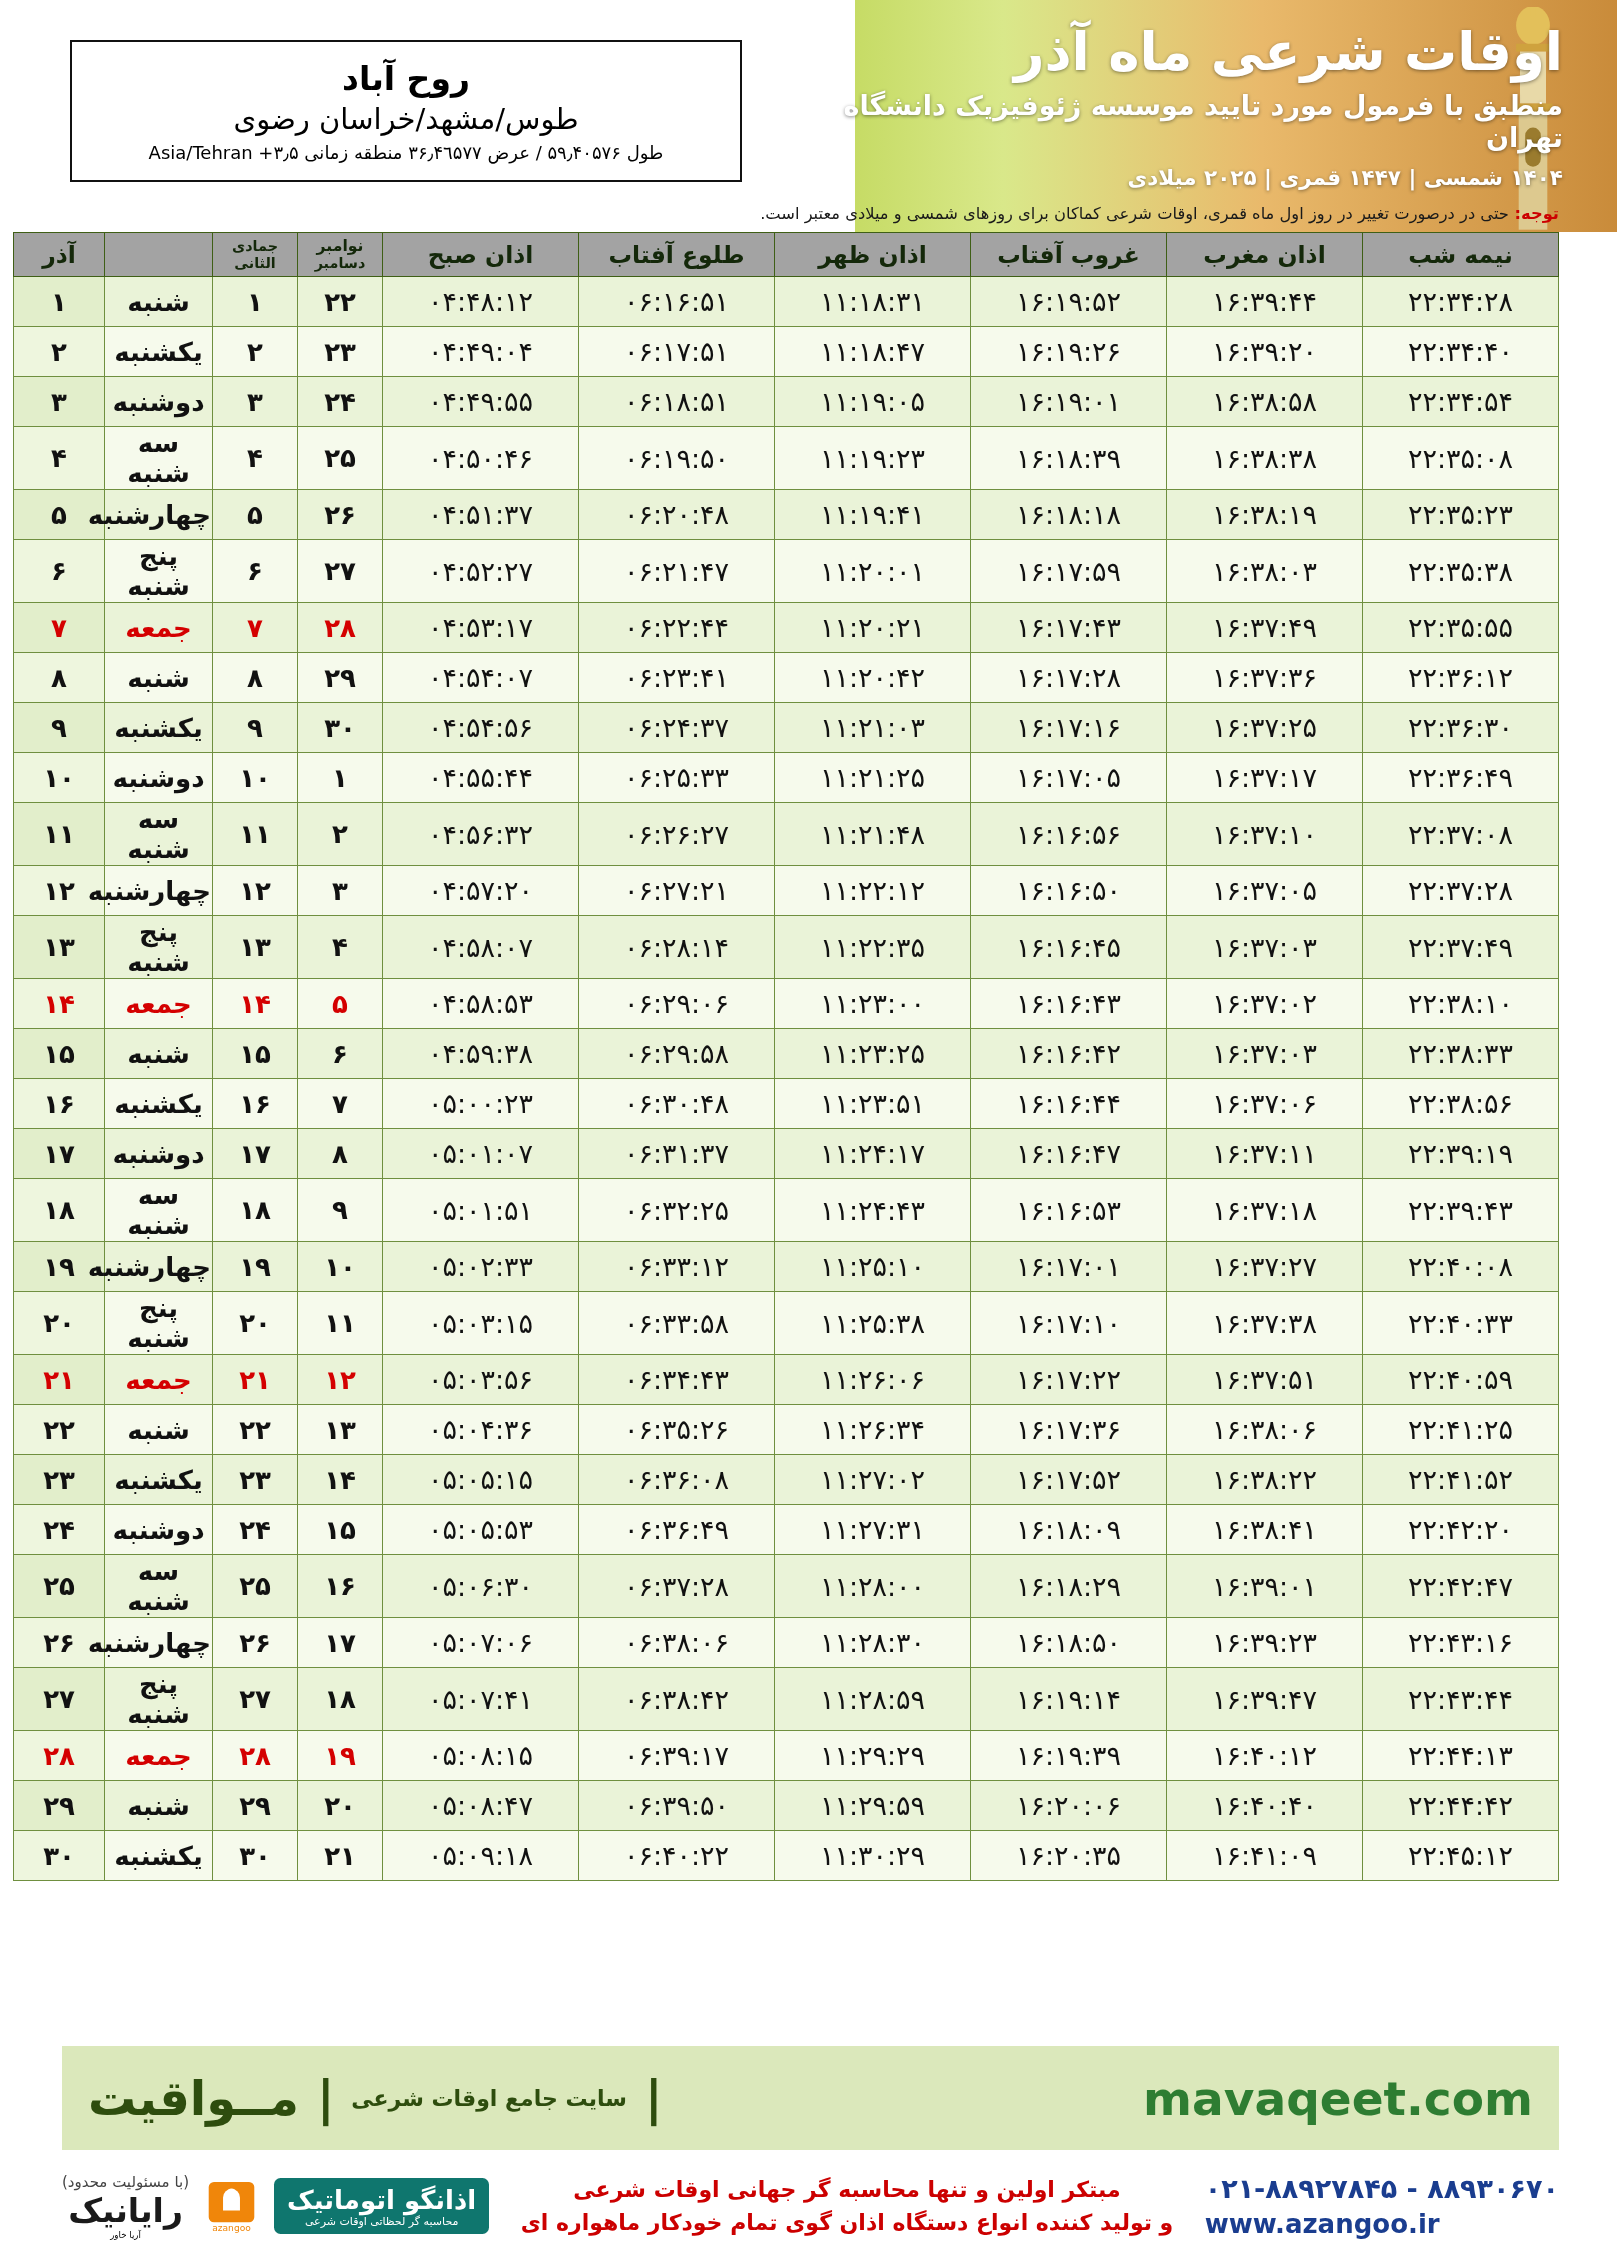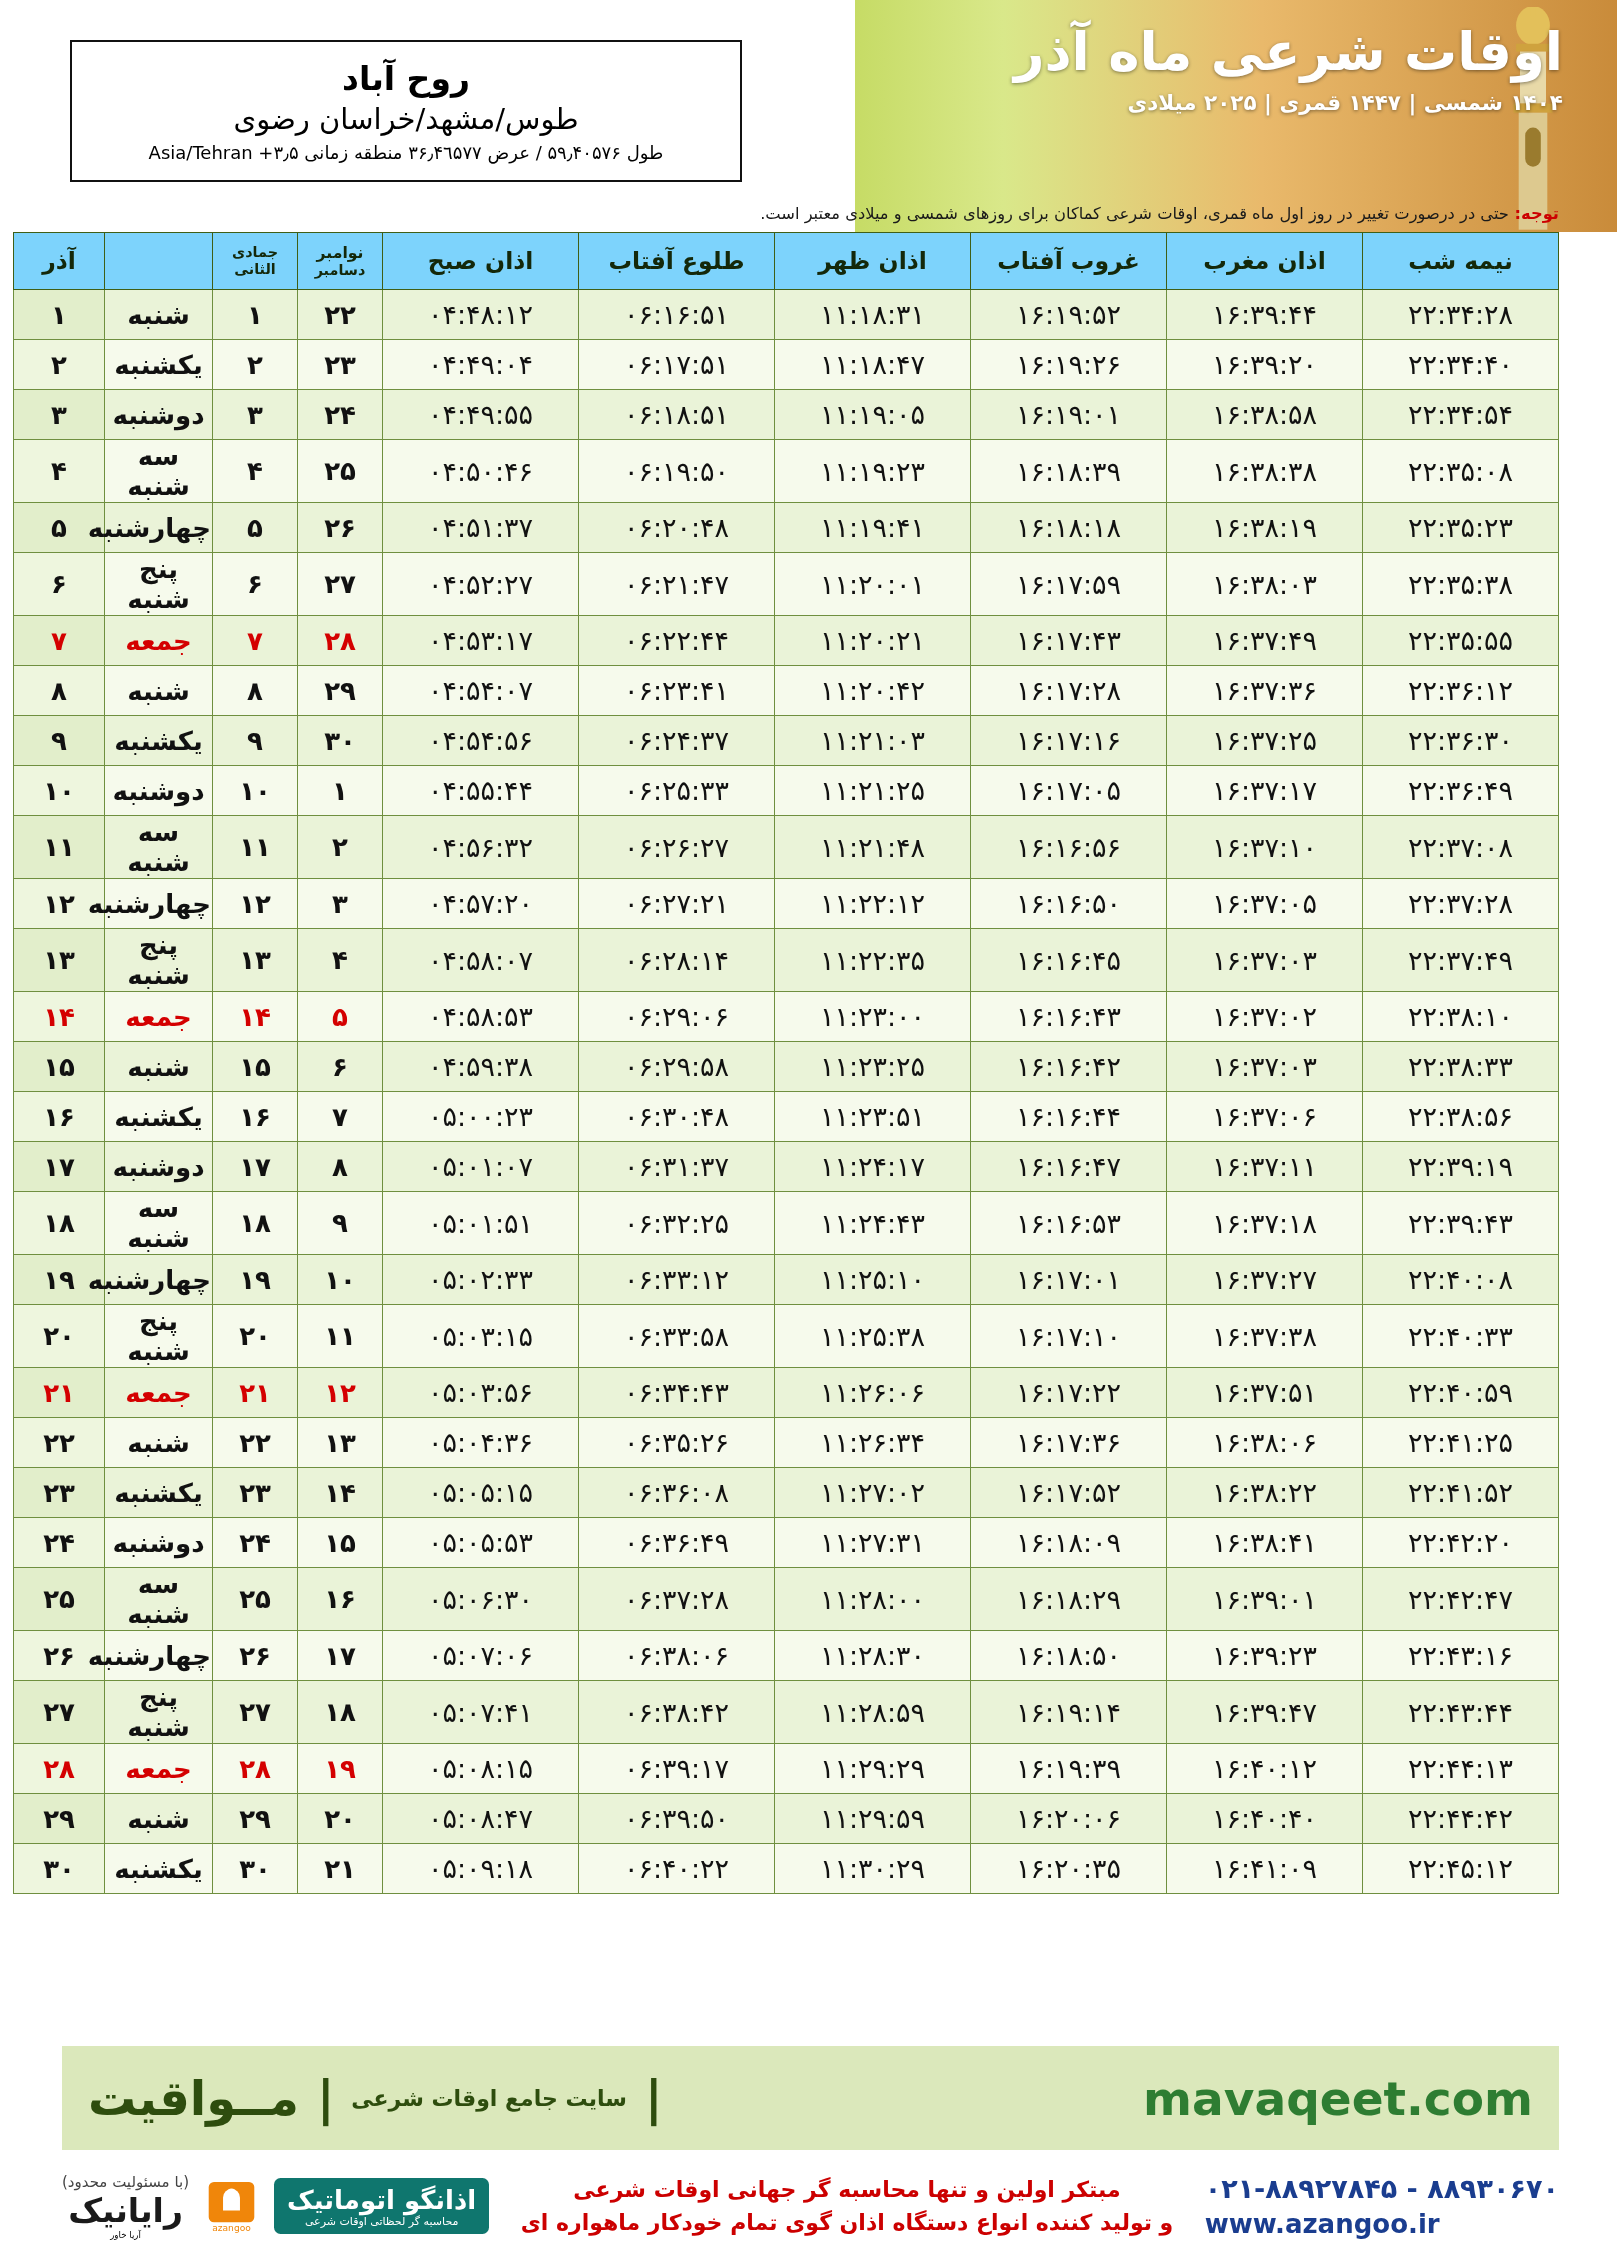--- a/index.html
+++ b/index.html
@@ -63,23 +63,23 @@
 
   
   .table-wrap {
     position: absolute; left: 62px; top: 232px; width: 1497px;
   }
   table.times {
     width: 1497px; border-collapse: collapse; table-layout: fixed;
     font-size: 25px; color: #111;
   }
   table.times th {
-    background: #7dd3fc;
+    background: #a3a3a3;
     border: 1.3px solid #3f5f16;
-    height: 57px;
+    height: 44px;
     font-size: 23.5px;
     font-weight: bold;
     color: #14280a;
     padding: 0 3.9px;
   }
   table.times td {
     border: 1.3px solid #6f8f3f;
     height: 50px;
     text-align: center;
     font-size: 27px;
@@ -152,20 +152,21 @@
     <rect x="56" y="-4" width="8" height="16" fill="#e3c05a"></rect>
     <rect x="34" y="56" width="52" height="12" fill="#cfa23e"></rect>
     <rect x="40" y="68" width="40" height="80" fill="#e8d9a8"></rect>
     <rect x="30" y="148" width="60" height="14" fill="#cfa23e"></rect>
     <rect x="38" y="162" width="44" height="180" fill="#ddc98f"></rect>
     <rect x="48" y="185" width="24" height="60" rx="12" fill="#9a7b2e"></rect>
   </svg>
 
   <div class="header-text">
     <div class="header-title">اوقات شرعی ماه آذر</div>
+    <div class="header-sub">منطبق با فرمول مورد تایید موسسه ژئوفیزیک دانشگاه تهران</div>
     <div class="header-sub2">۱۴۰۴ شمسی | ۱۴۴۷ قمری | ۲۰۲۵ میلادی</div>
   </div>
 
   <div class="loc-box">
     <div class="loc-city">روح آباد</div>
     <div class="loc-region">طوس/مشهد/خراسان رضوی</div>
     <div class="loc-coords">طول ۵۹٫۴۰۵۷۶ / عرض ۳۶٫۴٦۵۷۷  منطقه زمانی ۳٫۵+ Asia/Tehran</div>
   </div>
 </div>
 

